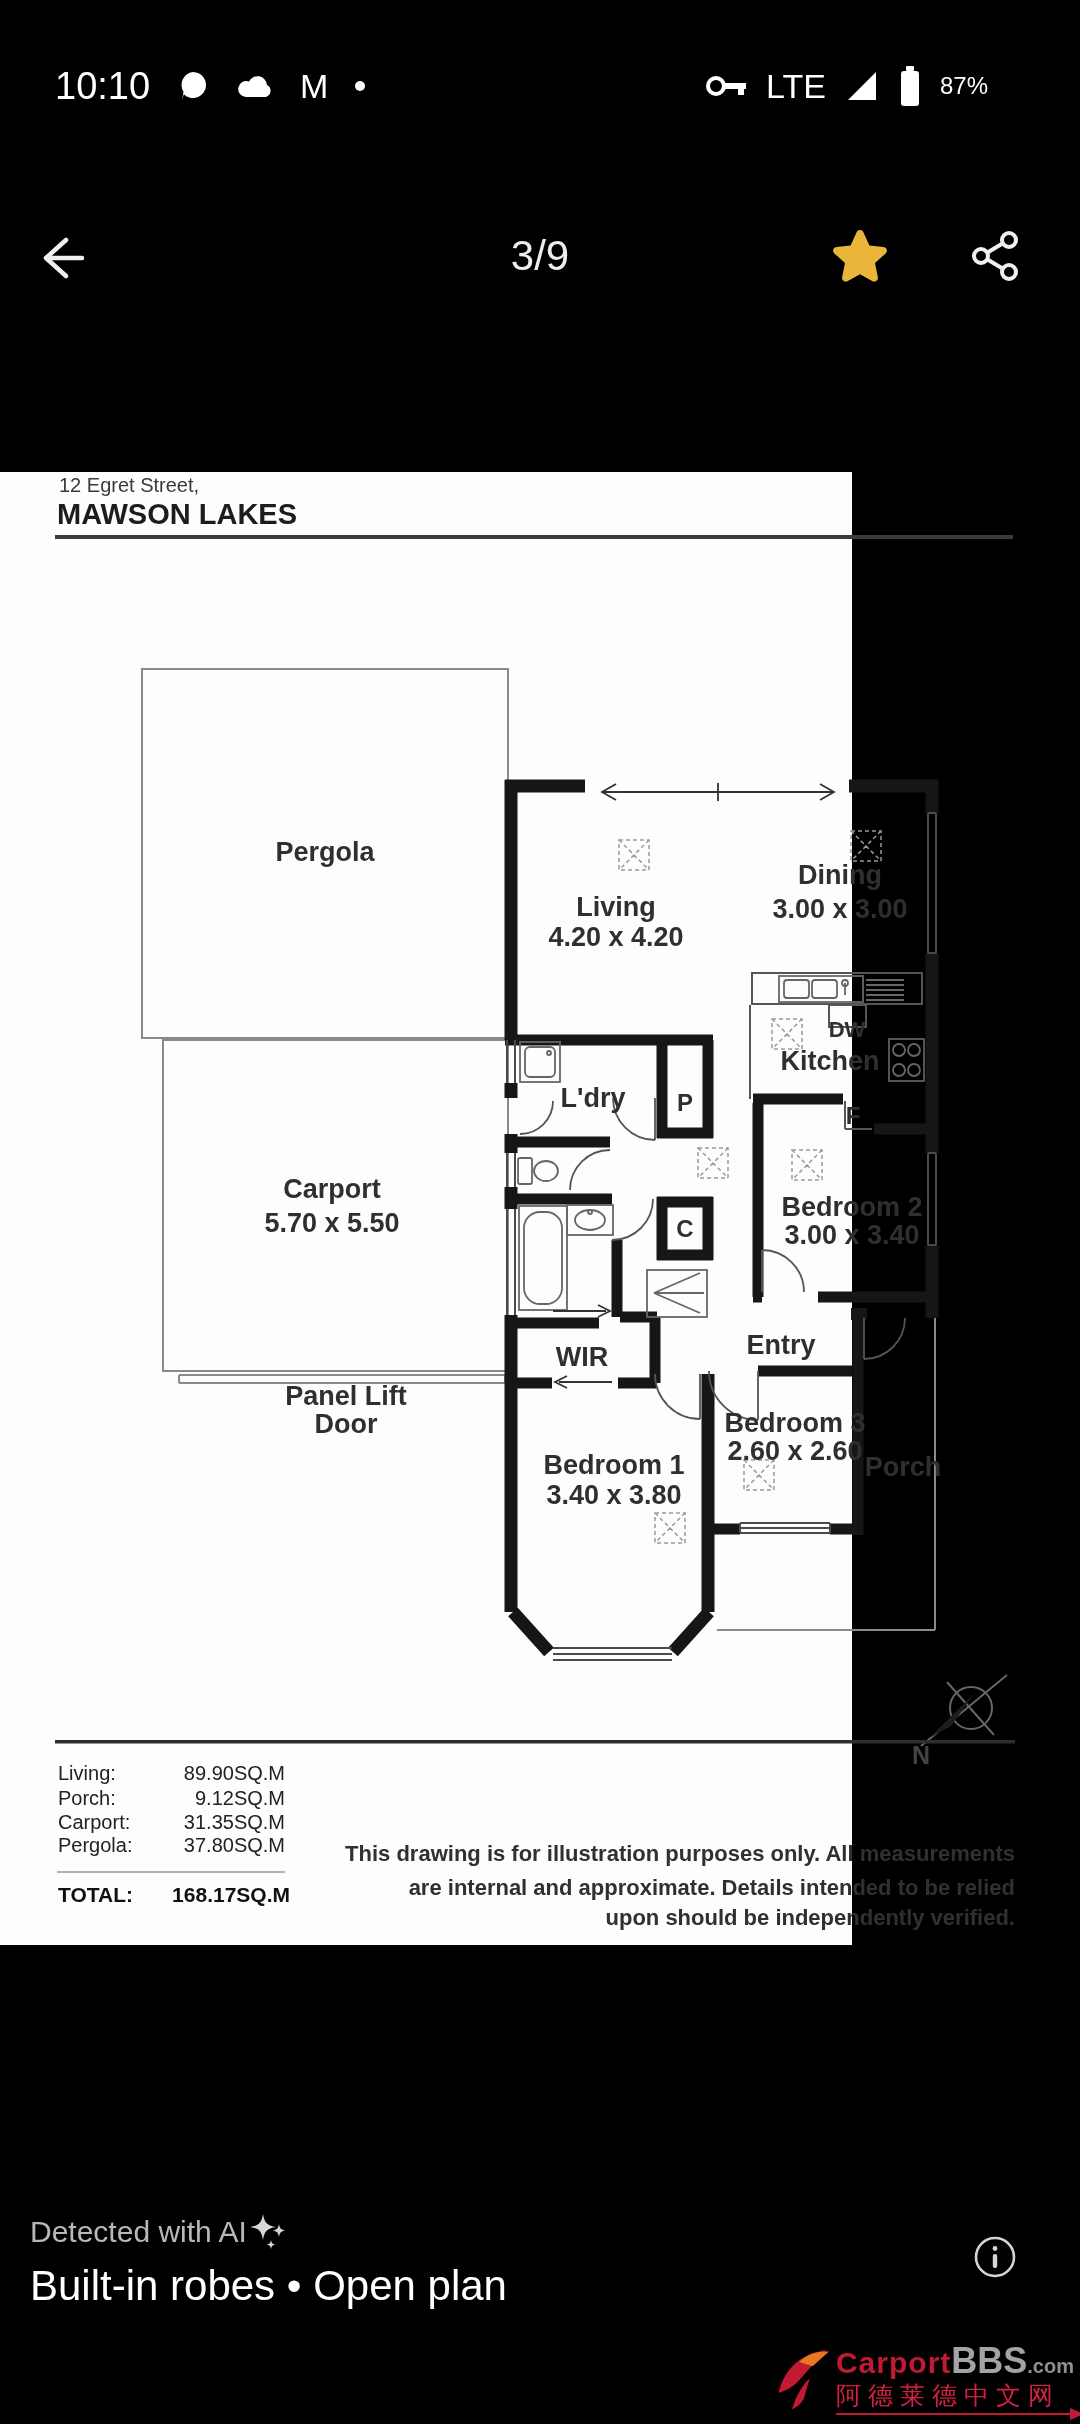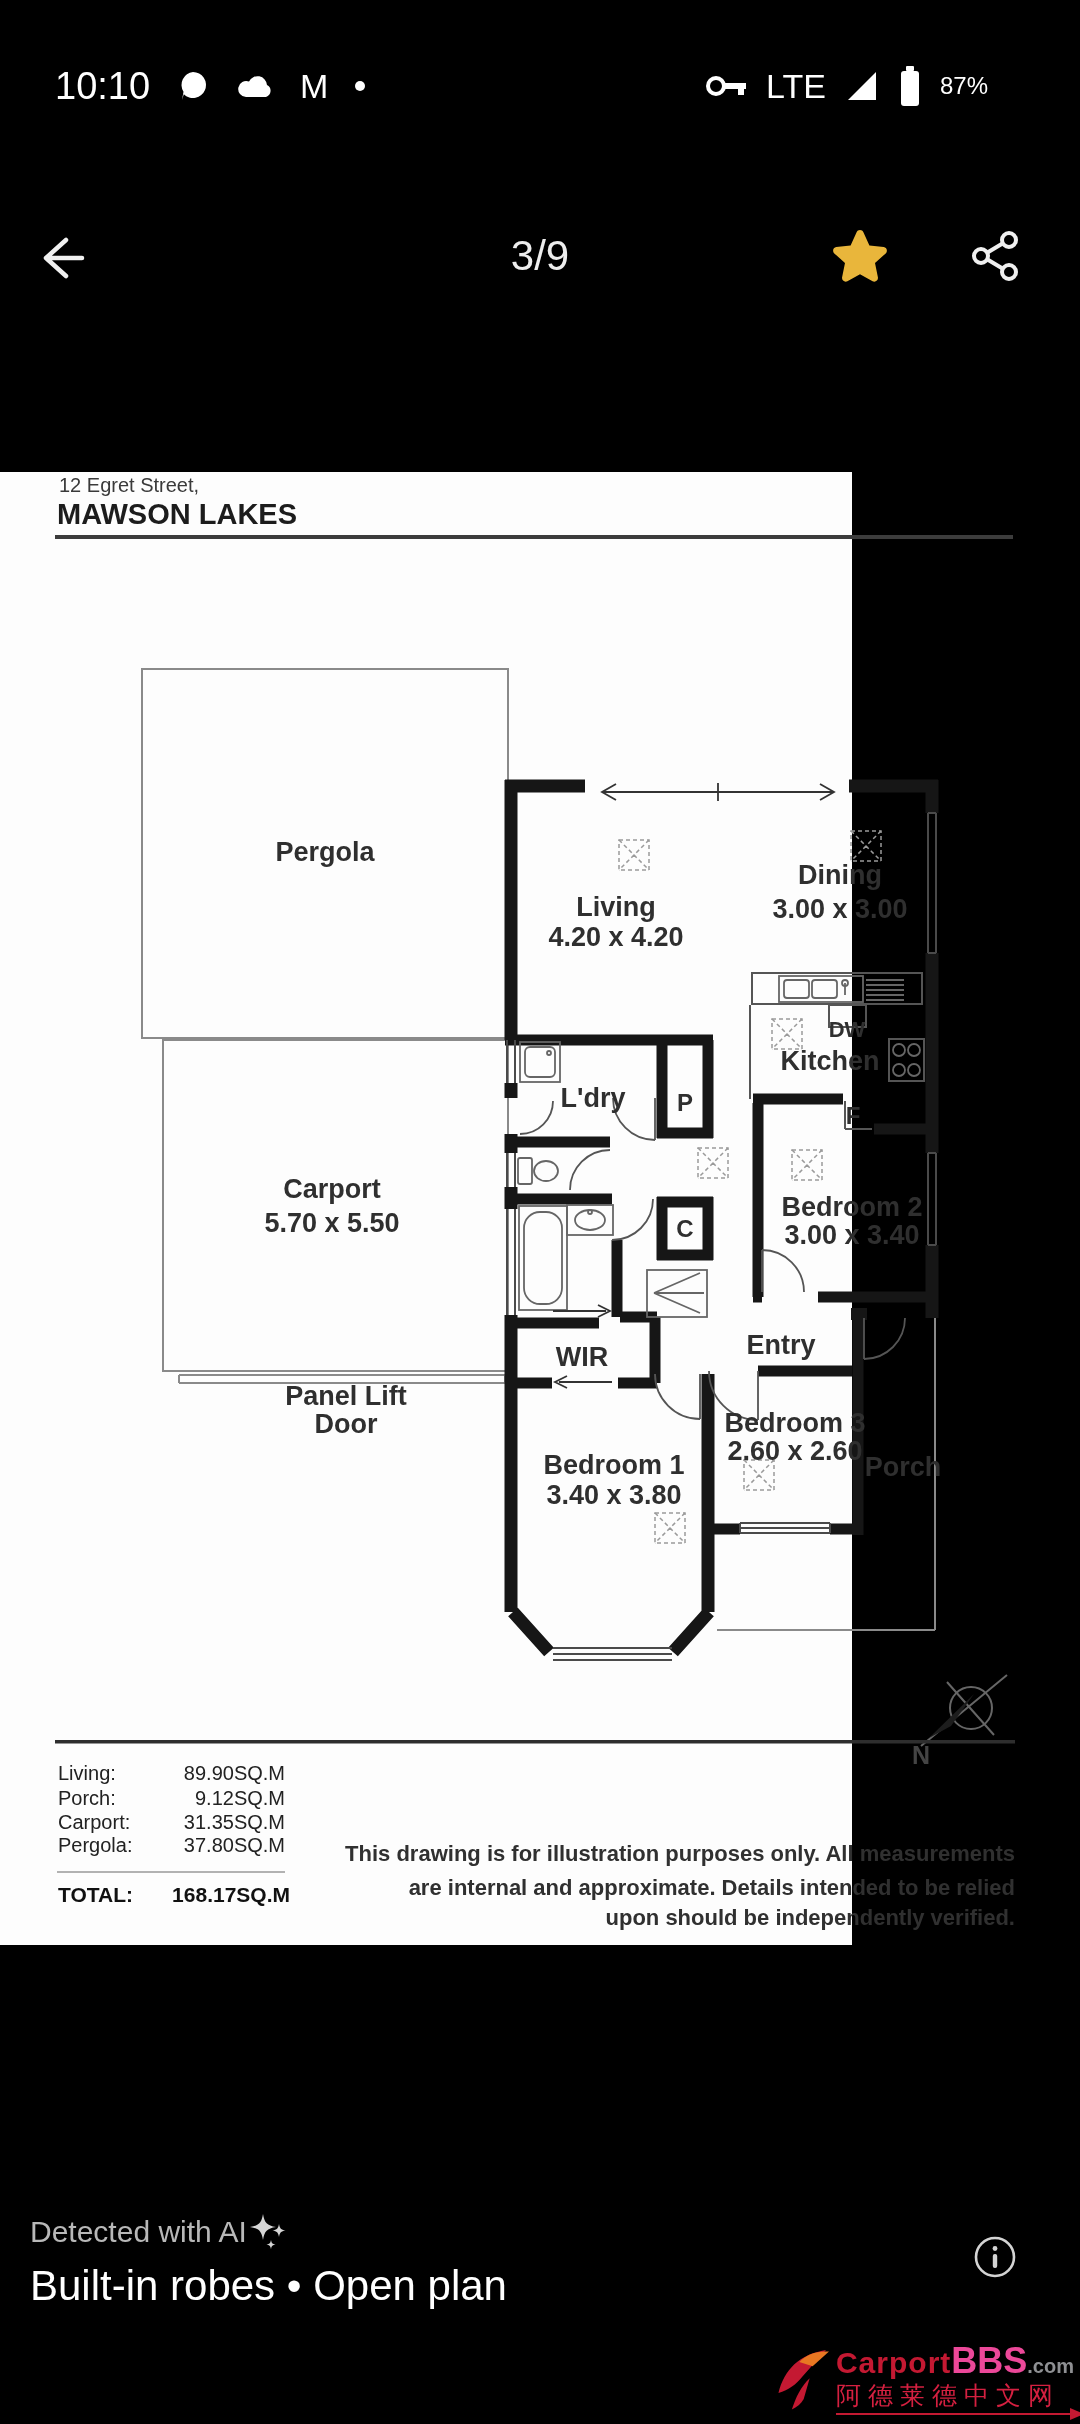--- a/index.html
+++ b/index.html
@@ -31,21 +31,21 @@
   .disc{font-size:22px;font-weight:600;fill:#303030;}
   
   .ai-row{left:30px;top:2210px;display:flex;align-items:center;}
   .ai-label{font-size:30px;color:#b8b8b8;}
   .features{left:30px;top:2262px;font-size:42px;color:#ffffff;}
   .info-btn{left:970px;top:2232px;width:50px;height:50px;}
   .watermark{right:6px;top:2336px;width:300px;height:86px;display:flex;align-items:center;}
   .wm-txt{margin-left:4px;line-height:1;}
   .wm-line1{white-space:nowrap;}
   .wm-red{color:#c41932;font-weight:700;font-size:30px;letter-spacing:1px;}
-  .wm-gray{color:#ec4899;font-weight:700;font-size:36px;}
+  .wm-gray{color:#a3a3a3;font-weight:700;font-size:36px;}
   .wm-com{color:#8f9093;font-weight:700;font-size:20px;}
   .wm-cn{color:#d42040;font-size:25px;letter-spacing:7px;margin-top:4px;border-bottom:2px solid #c41932;
          padding-bottom:5px;position:relative;white-space:nowrap;}
   .wm-cn:after{content:"";position:absolute;right:-10px;bottom:-7px;border-left:14px solid #c41932;
          border-top:6px solid transparent;border-bottom:6px solid transparent;}
 </style>
 </head>
 <body>
 
 <div class="abs statusbar">

